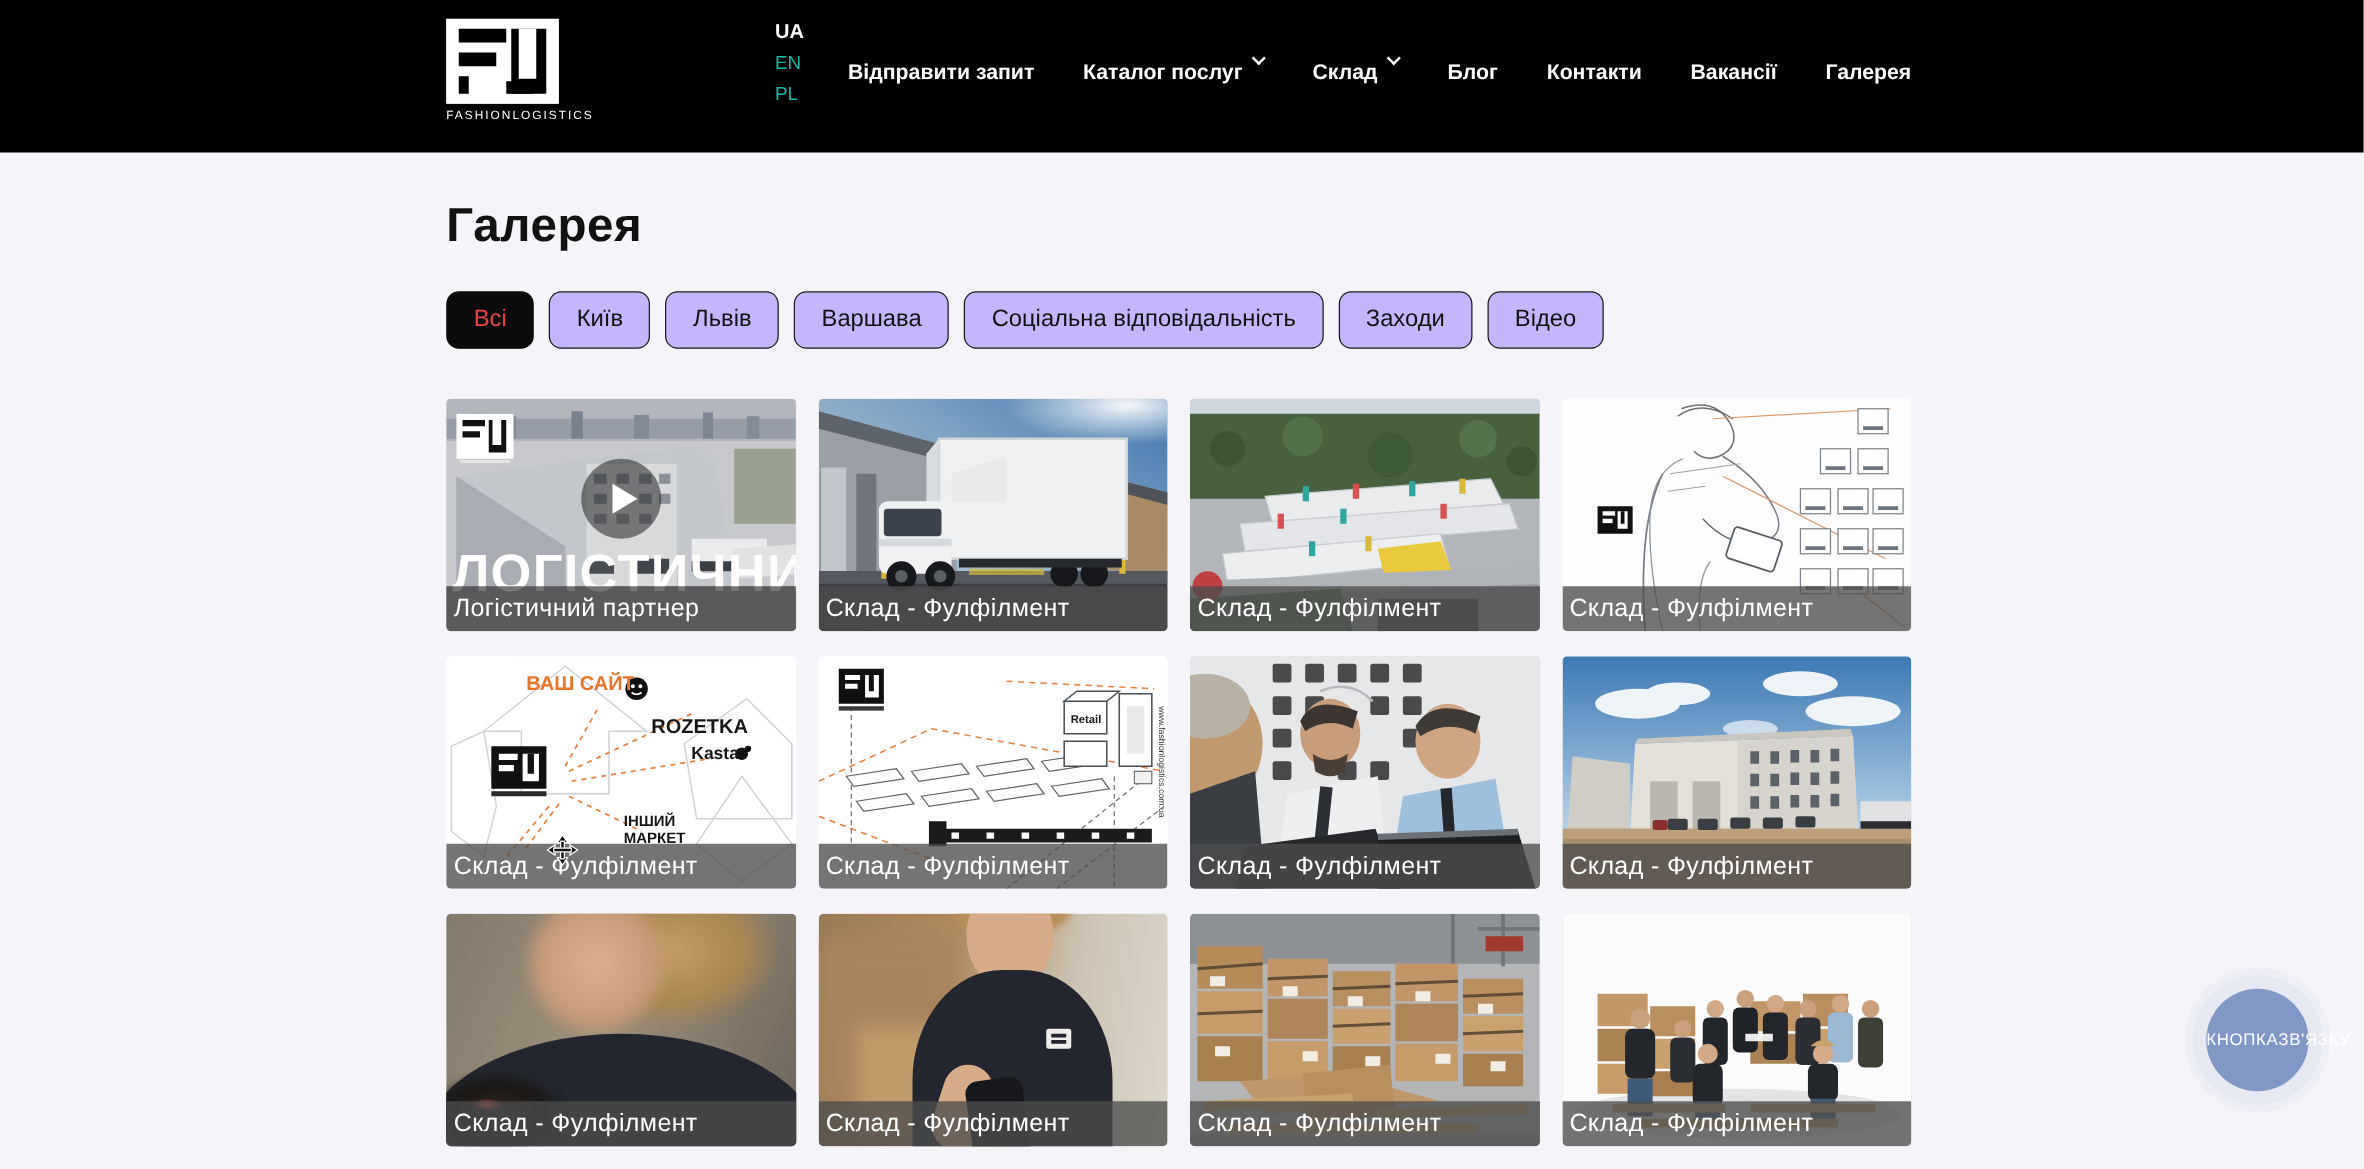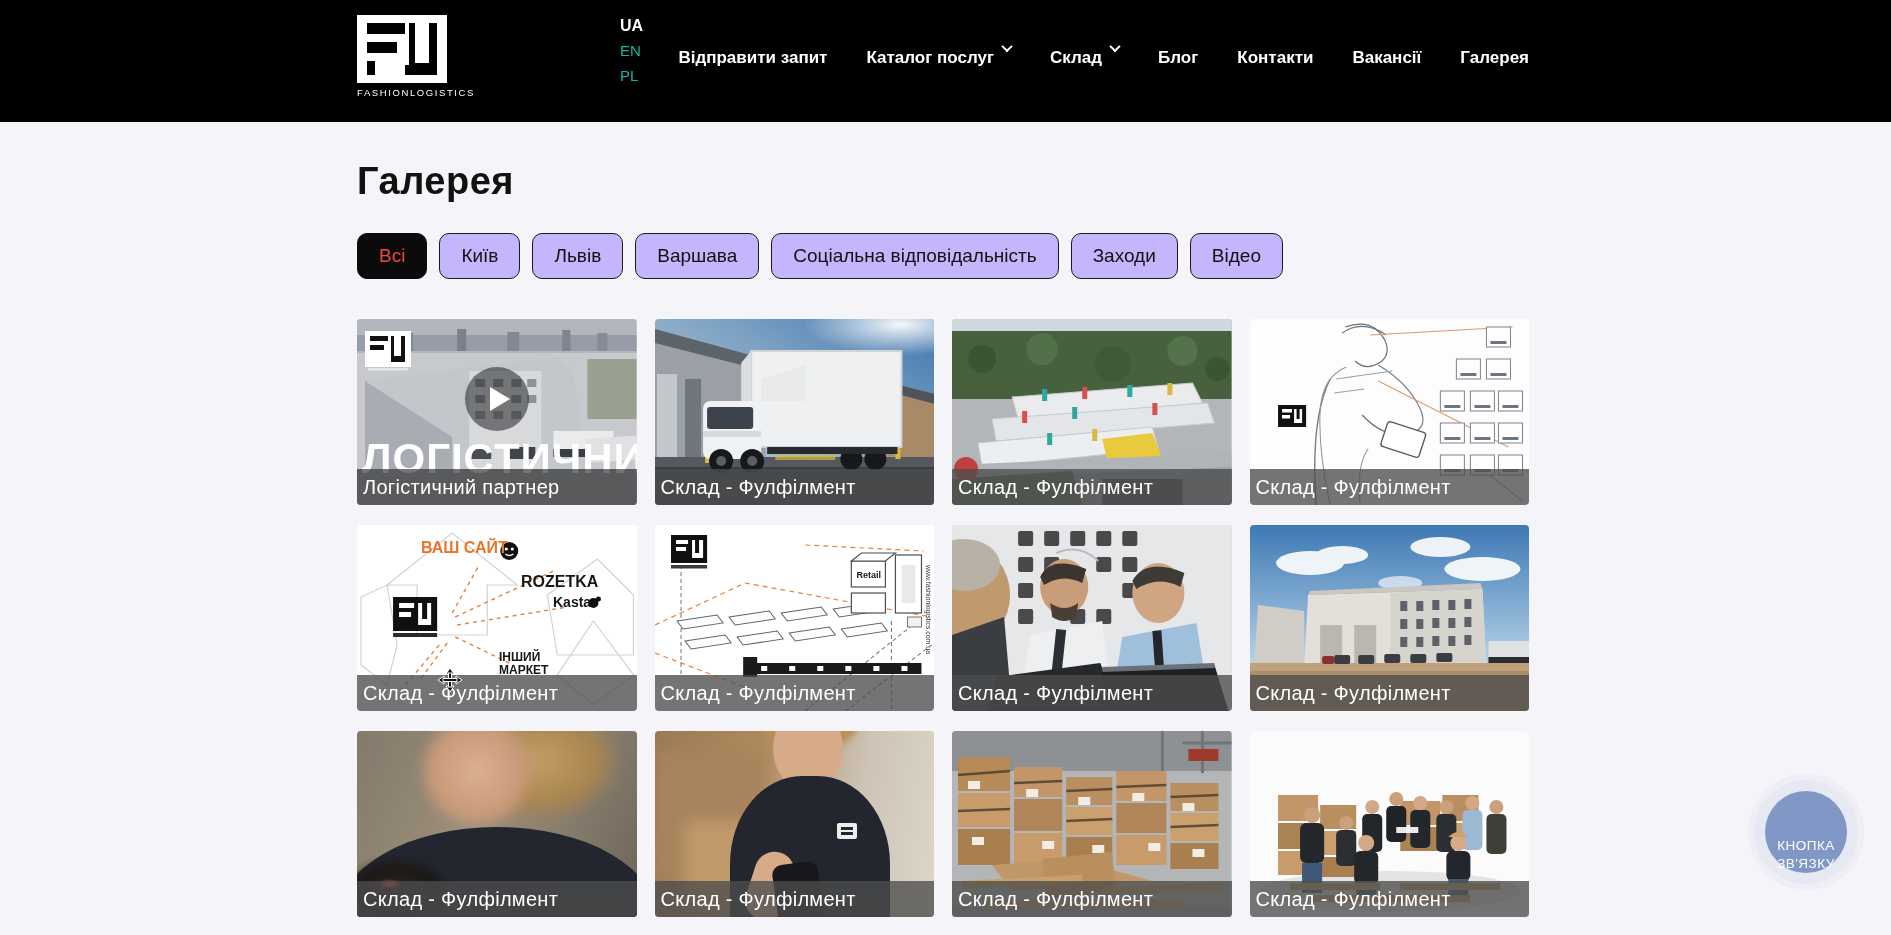--- a/index.html
+++ b/index.html
@@ -58,21 +58,21 @@
   .w2-box2 { position:absolute; left:30px; top:90px; width:120px; height:90px; background:#c19a6b; filter:blur(8px); }
   .w2-head { position:absolute; left:118px; top:-25px; width:70px; height:85px; border-radius:50%; background:#d8ab88; }
   .w2-hair { position:absolute; left:108px; top:-35px; width:95px; height:55px; border-radius:50%; background:#b98f58; filter:blur(3px); }
   .w2-body { position:absolute; left:75px; top:45px; width:160px; height:160px; background:#23262e; border-radius:45% 45% 0 0/55% 55% 0 0; }
   .w2-arm { position:absolute; left:95px; top:120px; width:40px; height:70px; background:#d8ab88; border-radius:20px; transform:rotate(18deg); }
   .w2-patch { position:absolute; left:182px; top:92px; width:20px; height:16px; background:#efeeec; border-radius:2px; display:flex; align-items:center; justify-content:center; }
   .w2-patch i { display:block; width:12px; height:8px; border-top:3px solid #23262e; border-bottom:3px solid #23262e; }
   .w2-scan { position:absolute; left:120px; bottom:-6px; width:46px; height:60px; background:#17181b; border-radius:10px 10px 4px 4px; transform:rotate(-8deg); }
   
   .float-halo { position:absolute; left:1754px; top:780px; width:104px; height:104px; border-radius:50%; background:#e7e9f2; z-index:30; display:flex; align-items:center; justify-content:center; box-shadow:0 0 0 6px rgba(231,233,242,0.45); }
-  .float-btn { width:82px; height:82px; border-radius:50%; background:#8197c6; color:#fff; display:flex; flex-direction:column; align-items:center; justify-content:flex-end; font-size:13.5px; letter-spacing:0.5px; cursor:pointer; text-align:center; line-height:1.35; }
+  .float-btn { width:82px; height:82px; border-radius:50%; background:#8197c6; color:#fff; display:flex; flex-direction:row; align-items:center; justify-content:flex-start; font-size:13.5px; letter-spacing:0.5px; cursor:pointer; text-align:center; line-height:1.35; }
 </style>
 </head>
 <body>
 
 <div class="header">
   <div class="header-inner">
     <div class="logo">
       <div class="logo-mark">
         <svg width="90" height="68" viewBox="0 0 90 68">
           <rect x="0" y="0" width="90" height="68" fill="#fff"></rect>

